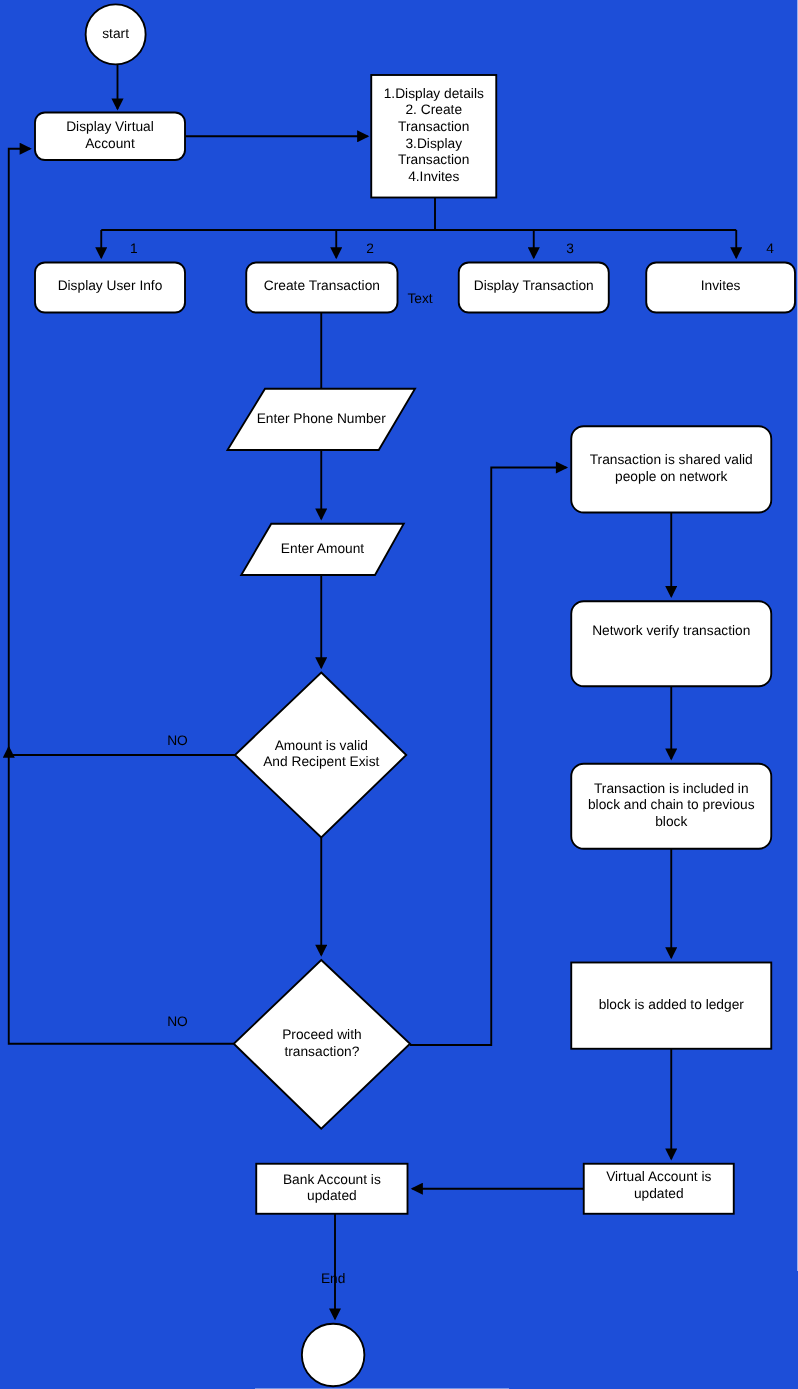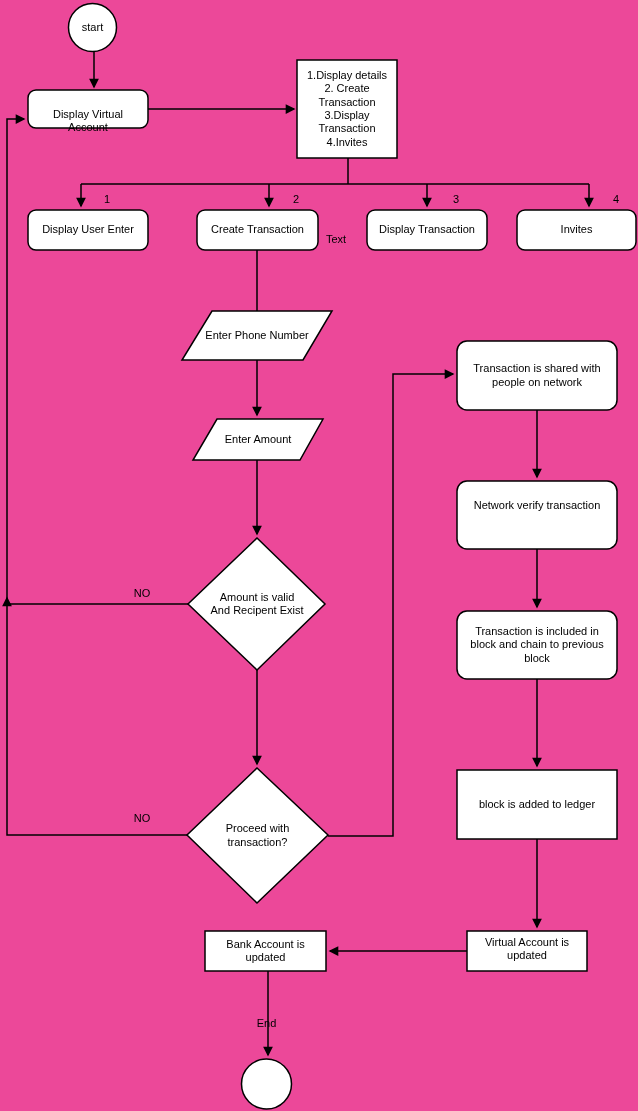--- a/index.html
+++ b/index.html
@@ -1,20 +1,20 @@
 <!DOCTYPE html>
 <html><head>
 <meta charset="utf-8">
 <style>
   html, body { margin: 0; padding: 0; background: #ffffff; }
   .canvas {
     position: relative;
     width: 638px;
     height: 1111px;
-    background: #ec4899;
+    background: #1d4ed8;
     font-family: "Liberation Sans", "DejaVu Sans", sans-serif;
     color: #000000;
     overflow: hidden;
   }
   .canvas svg { position: absolute; left: 0; top: 0; }
   .lbl {
     position: absolute;
     display: flex;
     align-items: center;
     justify-content: center;
@@ -84,39 +84,39 @@
       <rect x="457" y="481" width="160" height="68" rx="10"></rect>
       <rect x="457" y="611" width="160" height="68" rx="10"></rect>
       <rect x="457" y="770" width="160" height="69"></rect>
       <rect x="467" y="931" width="120" height="40"></rect>
       <rect x="205" y="931" width="121" height="40"></rect>
       <circle cx="266.5" cy="1084" r="25"></circle>
     </g>
   </svg>
 
   <div class="lbl" style="left:68px; top:3px; width:49px; height:49px;">start</div>
-  <div class="lbl" style="left:28px; top:90px; width:120px; height:38px;margin-top:12px;">Display Virtual
+  <div class="lbl" style="left:28px; top:90px; width:120px; height:38px;">Display Virtual
 Account</div>
   <div class="lbl" style="left:297px; top:60px; width:100px; height:98px;">1.Display details
 2. Create
 Transaction
 3.Display
 Transaction
 4.Invites</div>
-  <div class="lbl" style="left:28px; top:210px; width:120px; height:40px;">Display User Enter</div>
+  <div class="lbl" style="left:28px; top:210px; width:120px; height:40px;">Display User Info</div>
   <div class="lbl" style="left:367px; top:210px; width:120px; height:40px;">Display Transaction</div>
   <div class="lbl" style="left:197px; top:210px; width:121px; height:40px;">Create Transaction</div>
   <div class="lbl" style="left:517px; top:210px; width:119px; height:40px;">Invites</div>
   <div class="lbl" style="left:182px; top:311px; width:150px; height:49px;">Enter Phone Number</div>
   <div class="lbl" style="left:193px; top:419px; width:130px; height:41px;">Enter Amount</div>
   <div class="lbl" style="left:188px; top:538px; width:138px; height:132px;">Amount is valid
 And Recipent Exist</div>
   <div class="lbl" style="left:187px; top:768px; width:141px; height:135px;">Proceed with
 transaction?</div>
-  <div class="lbl" style="left:457px; top:341px; width:160px; height:69px;">Transaction is shared with
+  <div class="lbl" style="left:457px; top:341px; width:160px; height:69px;">Transaction is shared valid
 people on network</div>
   <div class="lbl" style="left:457px; top:481px; width:160px; height:49px;">Network verify transaction</div>
   <div class="lbl" style="left:457px; top:611px; width:160px; height:68px;border-radius:29px;">Transaction is included in
 block and chain to previous
 block</div>
   <div class="lbl" style="left:457px; top:770px; width:160px; height:69px;">block is added to ledger</div>
   <div class="lbl" style="left:467px; top:929px; width:120px; height:40px;">Virtual Account is
 updated</div>
   <div class="lbl" style="left:205px; top:931px; width:121px; height:40px;">Bank Account is
 updated</div>

